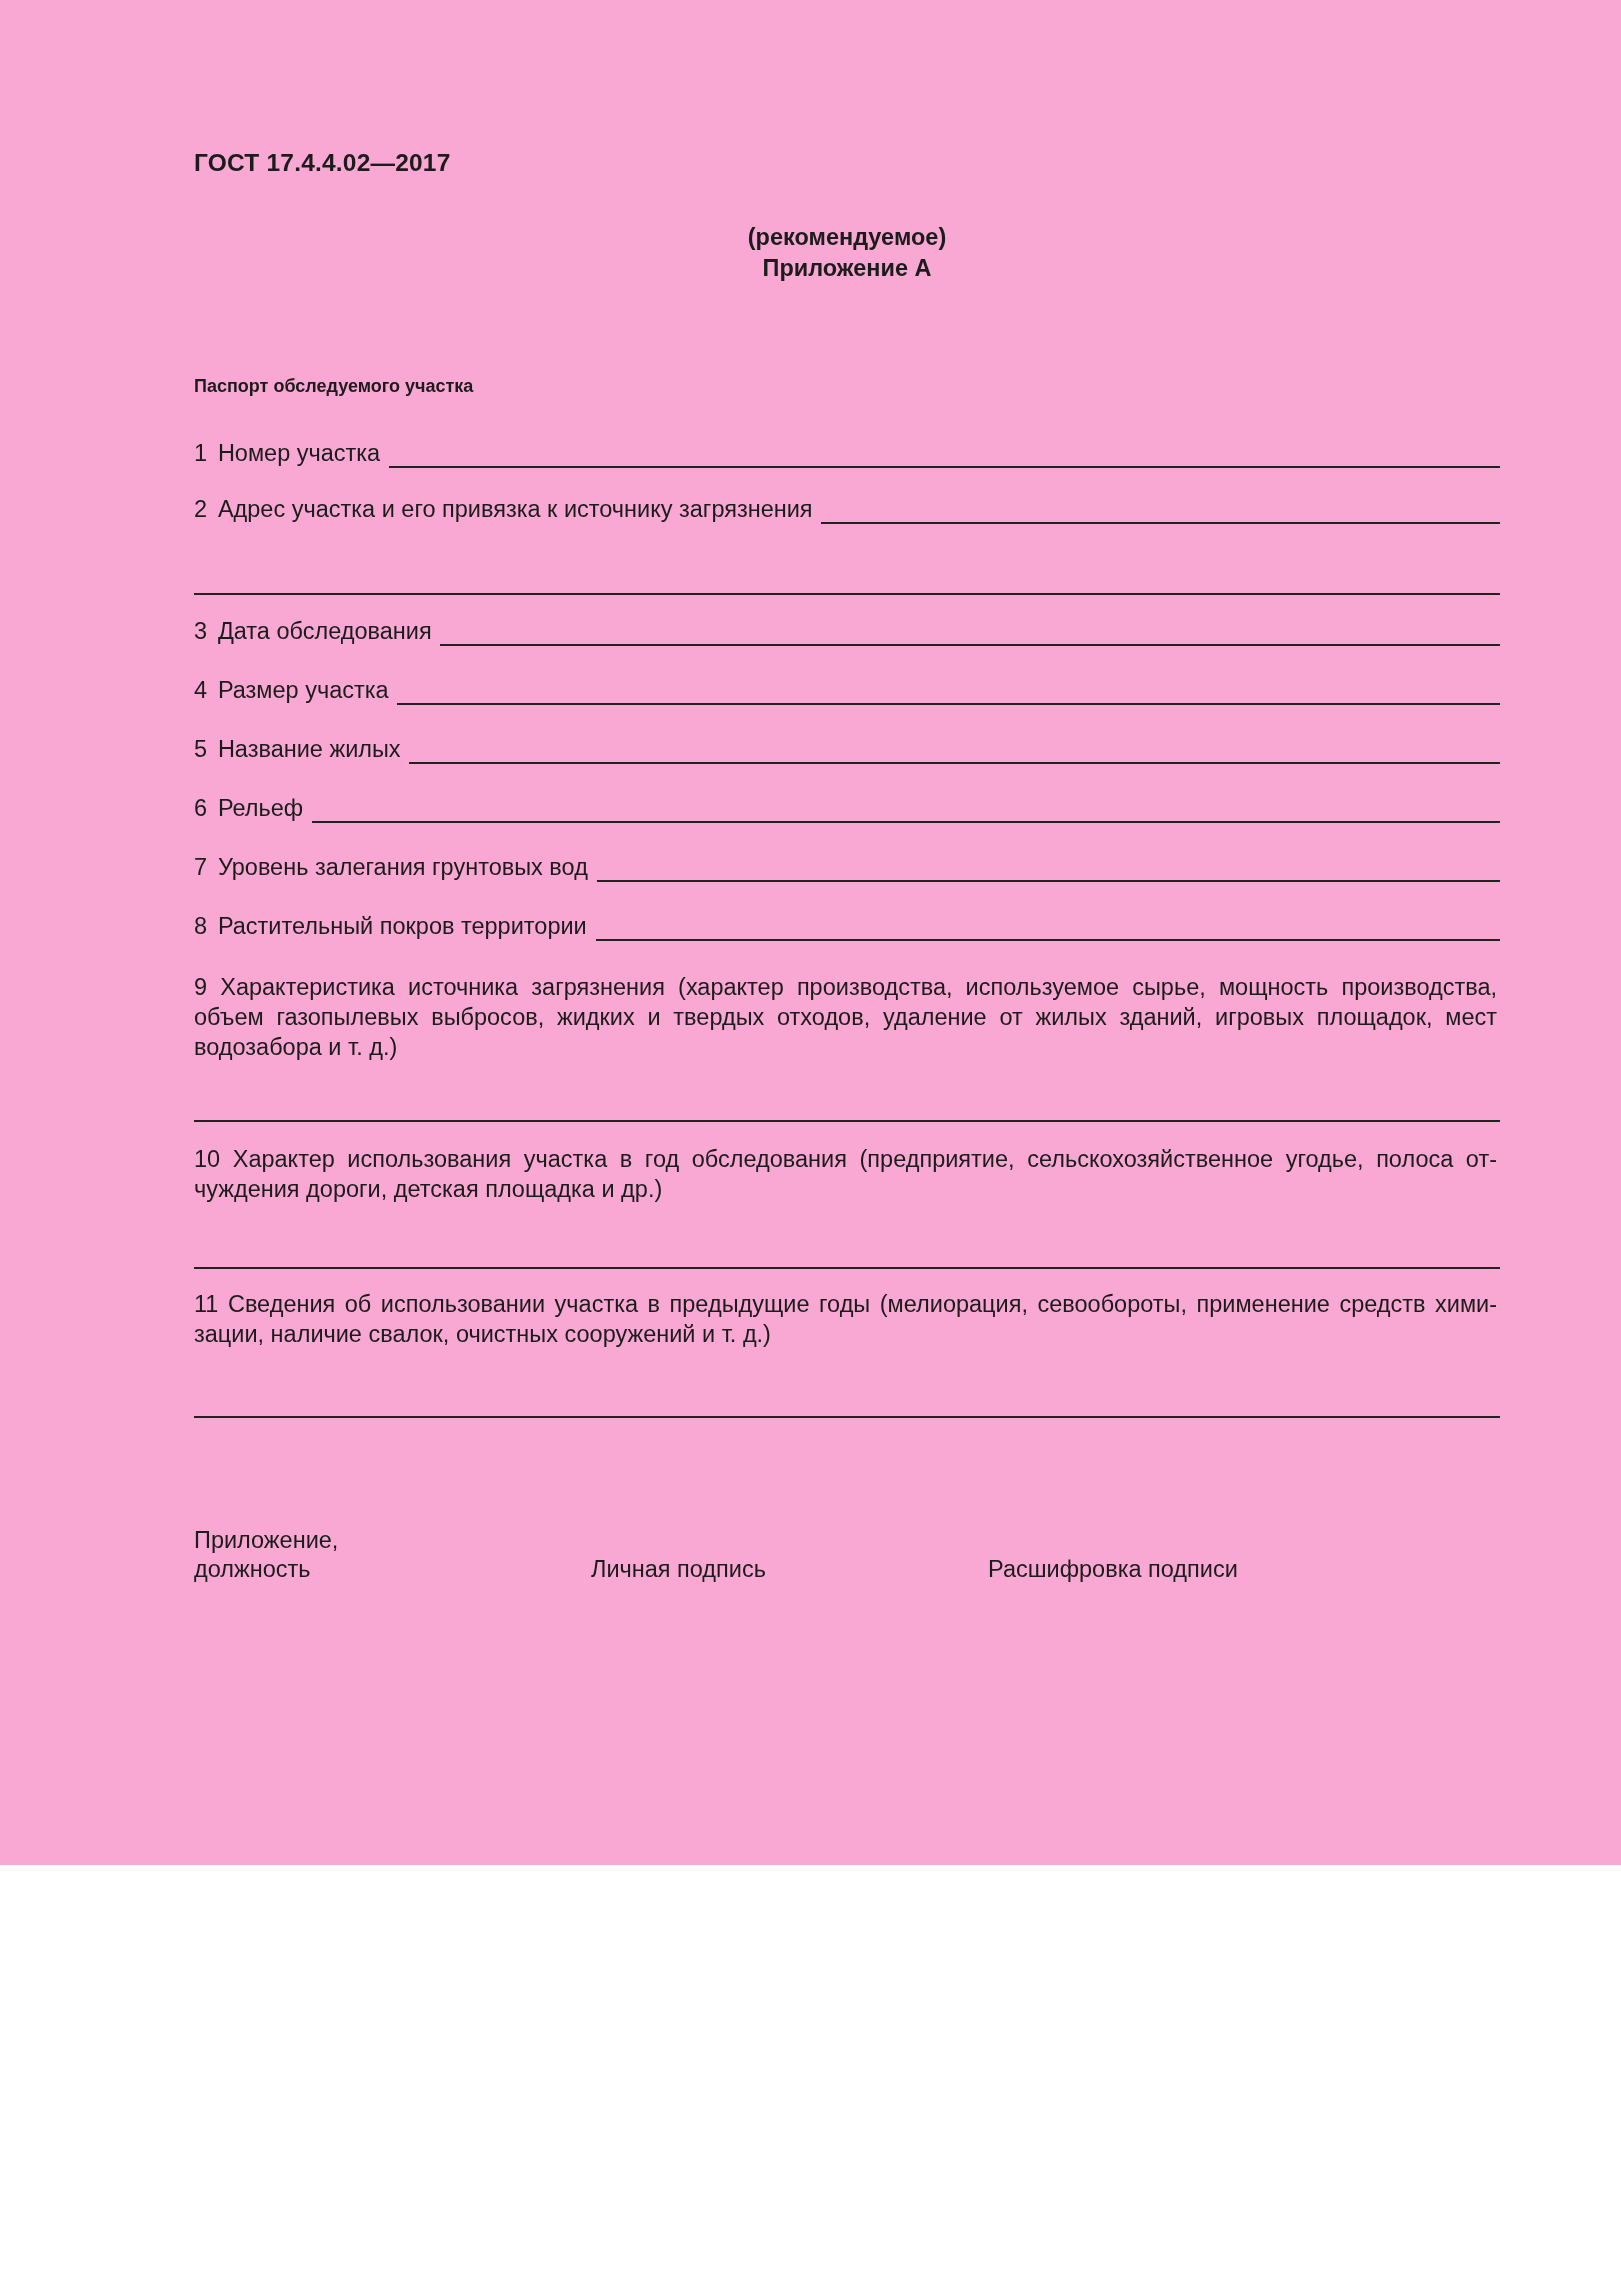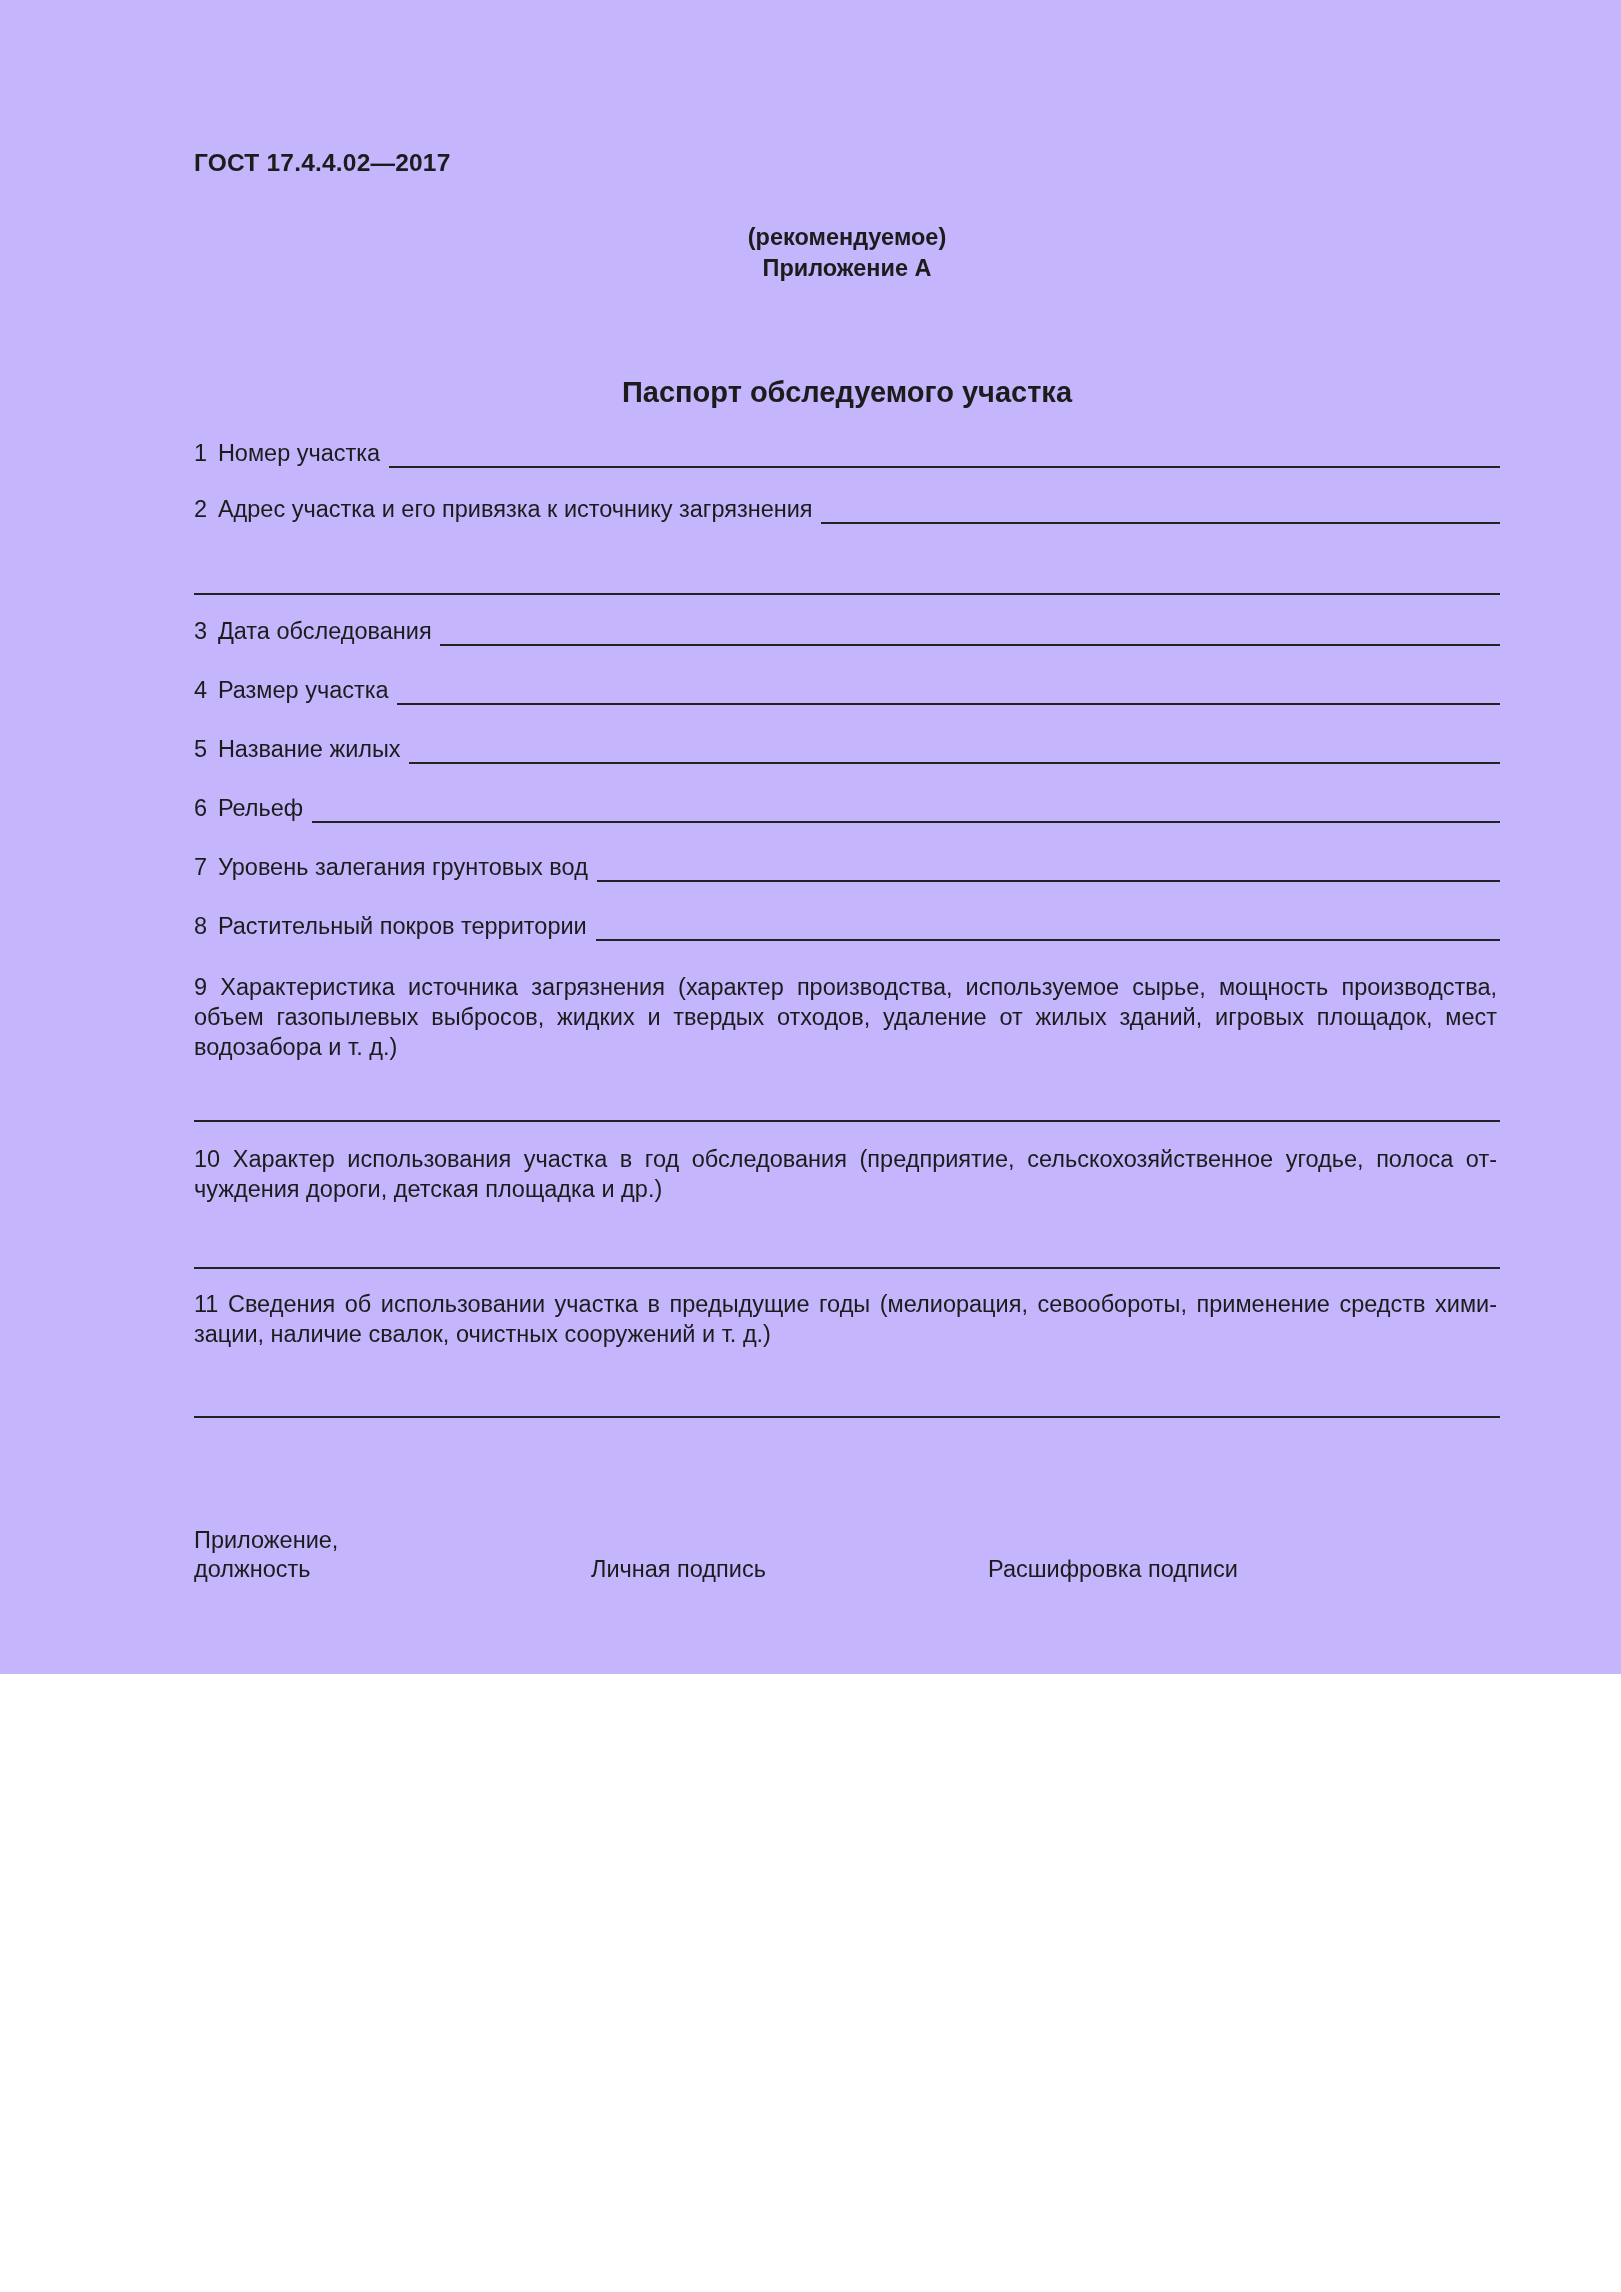--- a/index.html
+++ b/index.html
@@ -1,20 +1,20 @@
 <!DOCTYPE html>
 <html><head>
 <meta charset="utf-8">
 <style>
   html, body { margin: 0; padding: 0; background: #ffffff; }
   .page {
     position: relative;
     width: 1621px;
-    height: 1674px;
-    background: #c4b5fd;
+    height: 1865px;
+    background: #f9a8d4;
     font-family: "Liberation Sans", "DejaVu Sans", sans-serif;
     color: #1c1c1c;
     overflow: hidden;
   }
   .content {
     position: absolute;
     left: 194px;
     top: 0;
     width: 1306px;
     height: 100%;
@@ -35,22 +35,21 @@
     text-align: center;
     font-size: 23.5px;
     font-weight: bold;
     line-height: 31px;
   }
   .doc-title {
     position: absolute;
     left: 0;
     right: 0;
     top: 376px;
-    text-align: center;
-    font-size: 29px;
+    font-size: 18px;
     font-weight: bold;
   }
   .field-row {
     position: absolute;
     left: 0;
     right: 0;
     height: 29px;
     display: flex;
     align-items: stretch;
     font-size: 23.5px;

